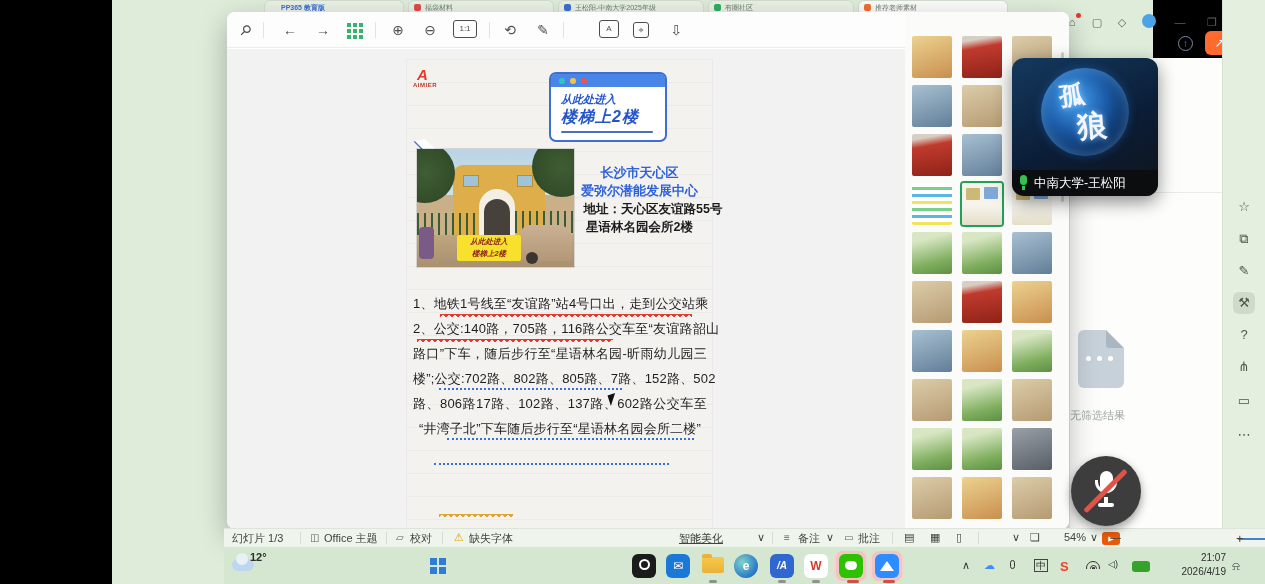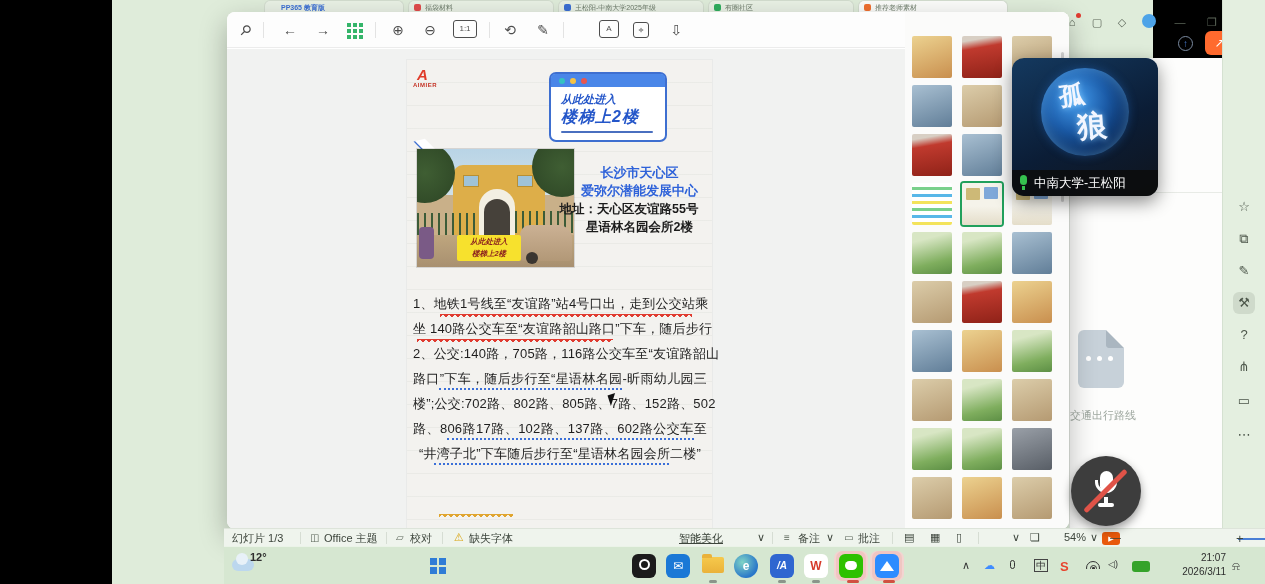--- a/index.html
+++ b/index.html
@@ -74,21 +74,21 @@
   .p-archin{position:absolute;left:67px;top:50px;width:26px;height:36px;background:#46413a;border-radius:13px 13px 0 0;}
   .p-fence{position:absolute;left:0px;top:64px;width:62px;height:22px;background:repeating-linear-gradient(90deg,#3c5c38 0 2px,rgba(0,0,0,0) 2px 7px);}
   .p-fence2{position:absolute;left:98px;top:62px;width:60px;height:22px;background:repeating-linear-gradient(90deg,#3c5c38 0 2px,rgba(0,0,0,0) 2px 7px);}
   .p-ground{position:absolute;left:0;bottom:0;width:100%;height:32px;background:linear-gradient(#bfa67e,#a8release);background:linear-gradient(#bfa67e,#a89070);}
   .p-car{position:absolute;right:2px;bottom:6px;width:52px;height:36px;background:linear-gradient(#cbb194,#b29877);border-radius:10px 14px 4px 4px;}
   .p-wheel{position:absolute;left:6px;bottom:-3px;width:12px;height:12px;border-radius:50%;background:#3a3530;}
   .p-scooter{position:absolute;left:2px;bottom:8px;width:15px;height:32px;background:#7a5a86;border-radius:4px;}
   .sticker{position:absolute;left:40px;top:86px;width:64px;height:26px;background:#f7e12d;border-radius:2px;color:#8a1f1f;font-size:7.5px;font-weight:bold;font-style:italic;text-align:center;line-height:12px;padding-top:1px;}
   .org1{position:absolute;left:160px;top:104px;width:145px;text-align:center;color:#2e62d9;font-size:13px;font-weight:bold;}
   .org2{position:absolute;left:160px;top:122px;width:145px;text-align:center;color:#2e62d9;font-size:13px;font-weight:bold;}
-  .addr1{position:absolute;left:144px;top:141px;width:156px;text-align:center;color:#1c1c1c;font-size:12.5px;font-weight:bold;}
+  .addr1{position:absolute;left:168px;top:141px;width:156px;text-align:center;color:#1c1c1c;font-size:12.5px;font-weight:bold;}
   .addr2{position:absolute;left:160px;top:159px;width:145px;text-align:center;color:#1c1c1c;font-size:12.5px;font-weight:bold;}
   .route-title{position:absolute;left:0;top:207px;width:100%;text-align:center;color:#1f9e3c;font-size:13px;font-weight:bold;letter-spacing:1px;}
   .dirs{position:absolute;left:6px;top:231px;width:294px;}
   .dline{height:25px;line-height:25px;font-size:13px;color:#1e1e1e;text-align:justify;text-align-last:justify;white-space:nowrap;letter-spacing:.2px;}
   .dline.c{text-align:center;text-align-last:center;}
   .dline.l{text-align:left;text-align-last:left;letter-spacing:0;}
   .wavy{position:absolute;height:3px;background-image:linear-gradient(45deg,rgba(0,0,0,0) 60%,#e03b30 61%),linear-gradient(-45deg,rgba(0,0,0,0) 60%,#e03b30 61%);background-size:6px 3px;background-repeat:repeat-x;}
   .wavy.gold{background-image:linear-gradient(45deg,rgba(0,0,0,0) 60%,#e0a52f 61%),linear-gradient(-45deg,rgba(0,0,0,0) 60%,#e0a52f 61%);}
   .dotted{position:absolute;height:0;border-bottom:2px dotted #3a6fd8;}
   .cursor{position:absolute;width:0;height:0;border-top:11px solid #111;border-right:8px solid rgba(0,0,0,0);transform:rotate(-18deg);}
@@ -166,21 +166,21 @@
     <div class="frag" style="left:960px;top:66px;"><span>A</span><span class="car">∨</span></div>
     <div class="frag" style="left:988px;top:66px;"><span>⇄</span></div>
     <div class="frag" style="left:960px;top:90px;"><span>≡</span><span class="car">∨</span></div>
     <div class="frag" style="left:986px;top:90px;"><span>[≡]</span><span class="car">∨</span></div>
     <div class="frag" style="left:960px;top:170px;font-size:12px;">节</div>
     <div class="frag" style="left:998px;top:170px;font-size:12px;">结束</div>
     <div class="hline" style="left:957px;top:192px;width:153px;"></div>
     <div class="doc-icon">
         <span class="doc-dots"></span>
       </div>
-    <div class="filter-empty">交通出行路线</div>
+    <div class="filter-empty">无筛选结果</div>
 
     <div class="wps-sidebar"></div>
     <div class="sbi" style="top:196px;">☆</div>
     <div class="sbi" style="top:228px;">⧉</div>
     <div class="sbi" style="top:260px;">✎</div>
     <div class="sbi sel" style="top:292px;">⚒</div>
     <div class="sbi" style="top:324px;">?</div>
     <div class="sbi" style="top:356px;">⋔</div>
     <div class="sbi" style="top:390px;">▭</div>
     <div class="sbi" style="top:424px;">⋯</div>
@@ -250,21 +250,20 @@
             </div>
           </div>
 
           <div class="org1">长沙市天心区</div>
           <div class="org2">爱弥尔潜能发展中心</div>
           <div class="addr1">地址：天心区友谊路55号</div>
           <div class="addr2">星语林名园会所2楼</div>
 
           <div class="dirs">
             <div class="dline">1、地铁1号线至“友谊路”站4号口出，走到公交站乘</div>
-            <div class="dline">坐 140路公交车至“友谊路韶山路口”下车，随后步行</div>
             <div class="dline">2、公交:140路，705路，116路公交车至“友谊路韶山</div>
             <div class="dline">路口”下车，随后步行至“星语林名园-昕雨幼儿园三</div>
             <div class="dline">楼”;公交:702路、802路、805路、7路、152路、502</div>
             <div class="dline">路、806路17路、102路、137路、602路公交车至</div>
             <div class="dline c">“井湾子北”下车随后步行至“星语林名园会所二楼”</div>
           </div>
 
           <div class="wavy" style="left:33px;top:254px;width:252px;"></div>
           <div class="wavy" style="left:10px;top:279px;width:196px;"></div>
           <div class="dotted" style="left:32px;top:328px;width:183px;"></div>
@@ -378,21 +377,21 @@
       <span class="tray" style="left:836px;color:#e8442e;font-weight:bold;font-size:13px;">S</span>
       <span class="wifi" style="left:862px;top:14px;">
           <i></i>
           <i></i>
           <b></b>
         </span>
       <span class="tray" style="left:884px;font-size:9px;">◁)</span>
       <span class="tray" style="left:908px;width:18px;height:11px;background:#35a32a;border-radius:3px;top:14px;"></span>
       <div class="clock">
         <div>21:07</div>
-        <div>2026/3/11</div>
+        <div>2026/4/19</div>
       </div>
       <span class="tray" style="left:1008px;font-size:12px;">⍾</span>
     </div>
   </div>
 
   <div class="meet">
     <div class="meet-avatar">
       <span class="meet-ch" style="left:18px;top:10px;font-size:26px;transform:rotate(-8deg);">孤</span>
       <span class="meet-ch" style="left:36px;top:38px;font-size:30px;transform:rotate(-4deg);">狼</span>
     </div>

